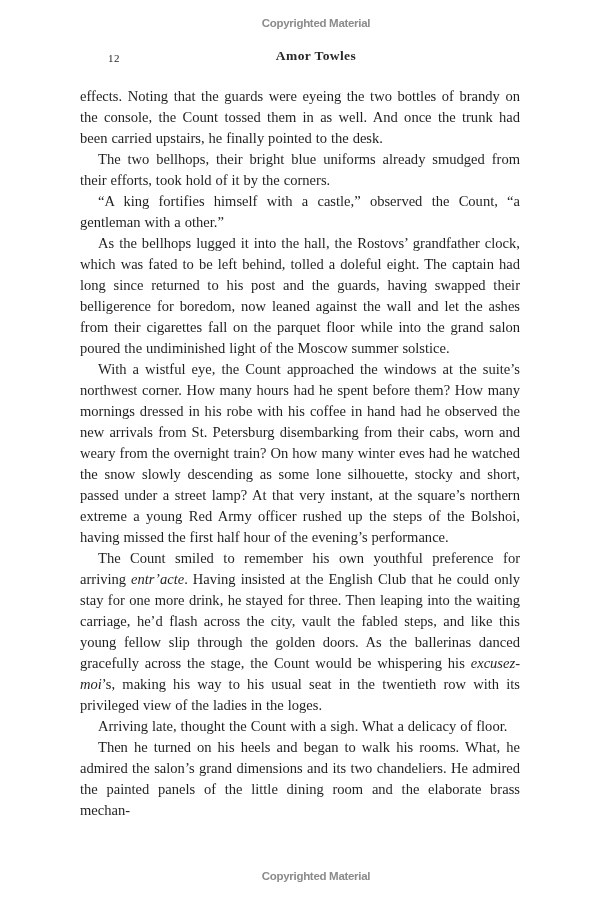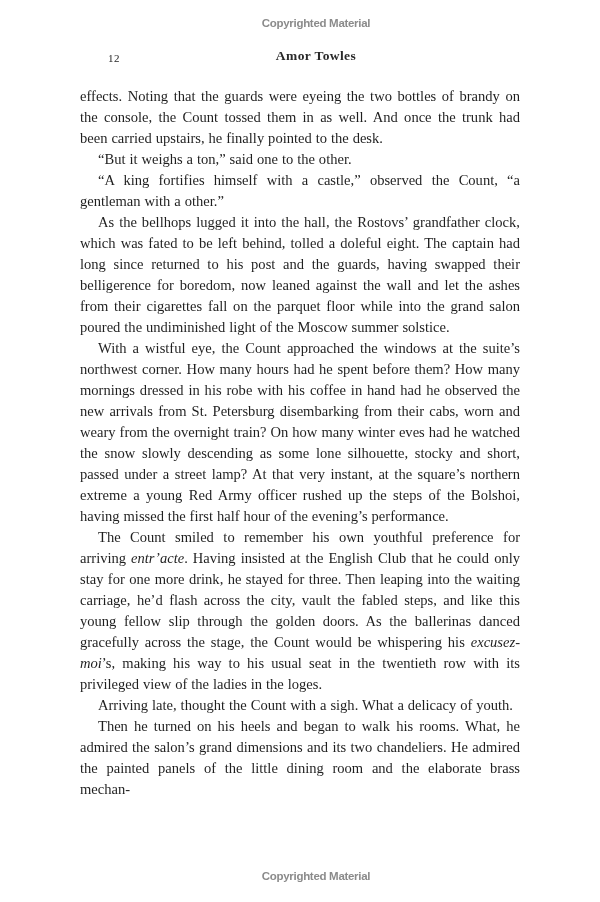--- a/index.html
+++ b/index.html
@@ -69,24 +69,24 @@
 
   <div class="watermark top">Copyrighted Material</div>
 
   <div class="page-header">
     <span class="page-number">12</span>
     <span class="running-header">Amor Towles</span>
   </div>
 
   <div class="page-body">
       <p><span>effects. Noting that the guards were eyeing the two bottles of brandy on the console, the Count tossed them in as well. And once the trunk had been carried upstairs, he finally pointed to the desk.</span></p>
-      <p class="indent"><span>“But it weighs a ton,” said one to the other.</span></p>
+      <p class="indent"><span>The two bellhops, their bright blue uniforms already smudged from their efforts, took hold of it by the corners.</span></p>
       <p class="indent"><span>“A king fortifies himself with a castle,” observed the Count, “a gentleman with a other.”</span></p>
       <p class="indent"><span>As the bellhops lugged it into the hall, the Rostovs’ grandfather clock, which was fated to be left behind, tolled a doleful eight. The captain had long since returned to his post and the guards, having swapped their belligerence for boredom, now leaned against the wall and let the ashes from their cigarettes fall on the parquet floor while into the grand salon poured the undiminished light of the Moscow summer solstice.</span></p>
       <p class="indent"><span>With a wistful eye, the Count approached the windows at the suite’s northwest corner. How many hours had he spent before them? How many mornings dressed in his robe with his coffee in hand had he observed the new arrivals from St. Petersburg disembarking from their cabs, worn and weary from the overnight train? On how many winter eves had he watched the snow slowly descending as some lone silhouette, stocky and short, passed under a street lamp? At that very instant, at the square’s northern extreme a young Red Army officer rushed up the steps of the Bolshoi, having missed the first half hour of the evening’s performance.</span></p>
       <p class="indent"><span>The Count smiled to remember his own youthful preference for arriving </span><span class="em">entr’acte</span><span>. Having insisted at the English Club that he could only stay for one more drink, he stayed for three. Then leaping into the waiting carriage, he’d flash across the city, vault the fabled steps, and like this young fellow slip through the golden doors. As the ballerinas danced gracefully across the stage, the Count would be whispering his </span><span class="em">excusez-moi</span><span>’s, making his way to his usual seat in the twentieth row with its privileged view of the ladies in the loges.</span></p>
-      <p class="indent"><span>Arriving late, thought the Count with a sigh. What a delicacy of youth.</span></p>
+      <p class="indent"><span>Arriving late, thought the Count with a sigh. What a delicacy of floor.</span></p>
       <p class="indent"><span>Then he turned on his heels and began to walk his rooms. What, he admired the salon’s grand dimensions and its two chandeliers. He admired the painted panels of the little dining room and the elaborate brass mechan-</span></p>
     </div>
 
   <div class="watermark bottom">Copyrighted Material</div>
 
 </div>
 
 </body></html>

